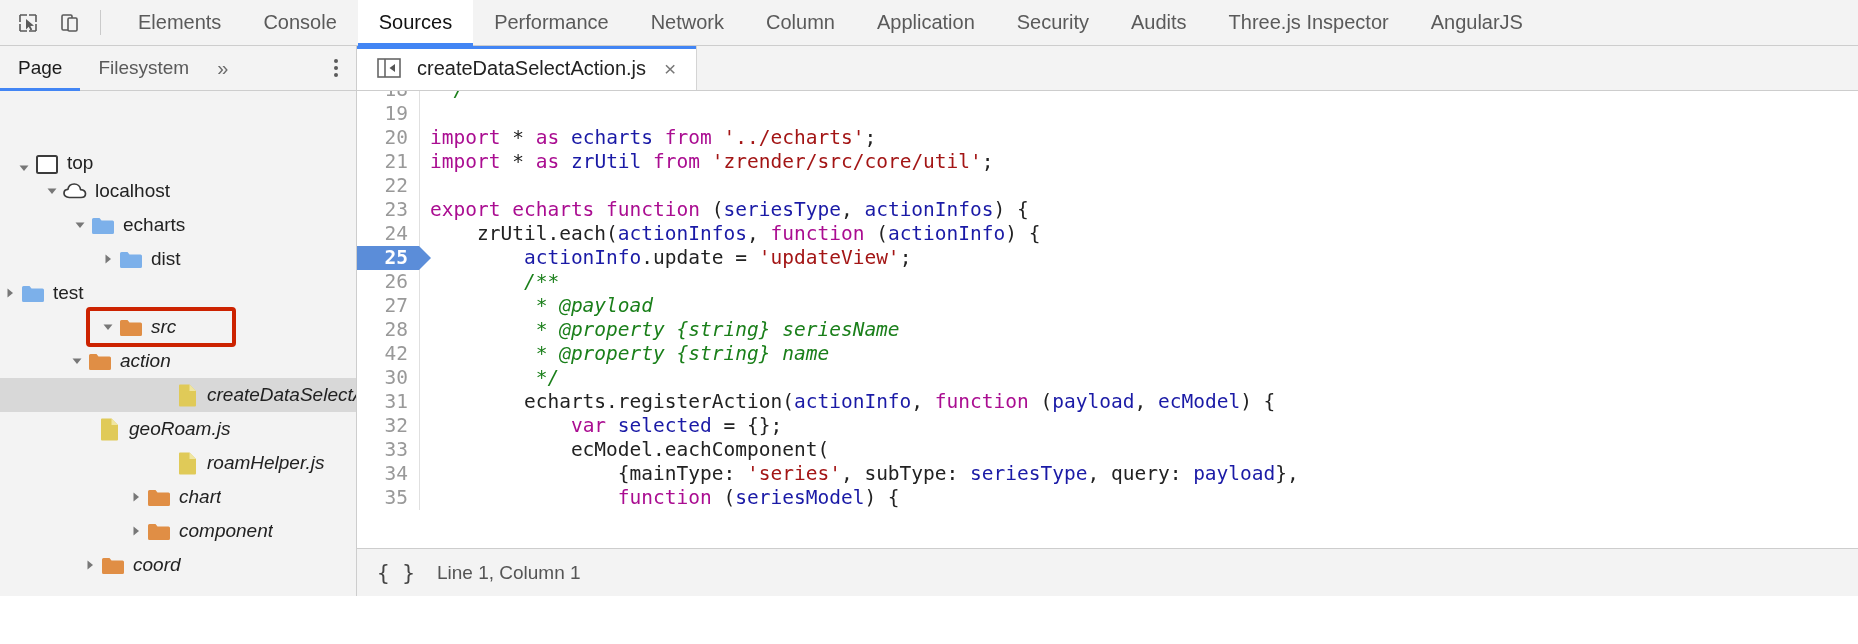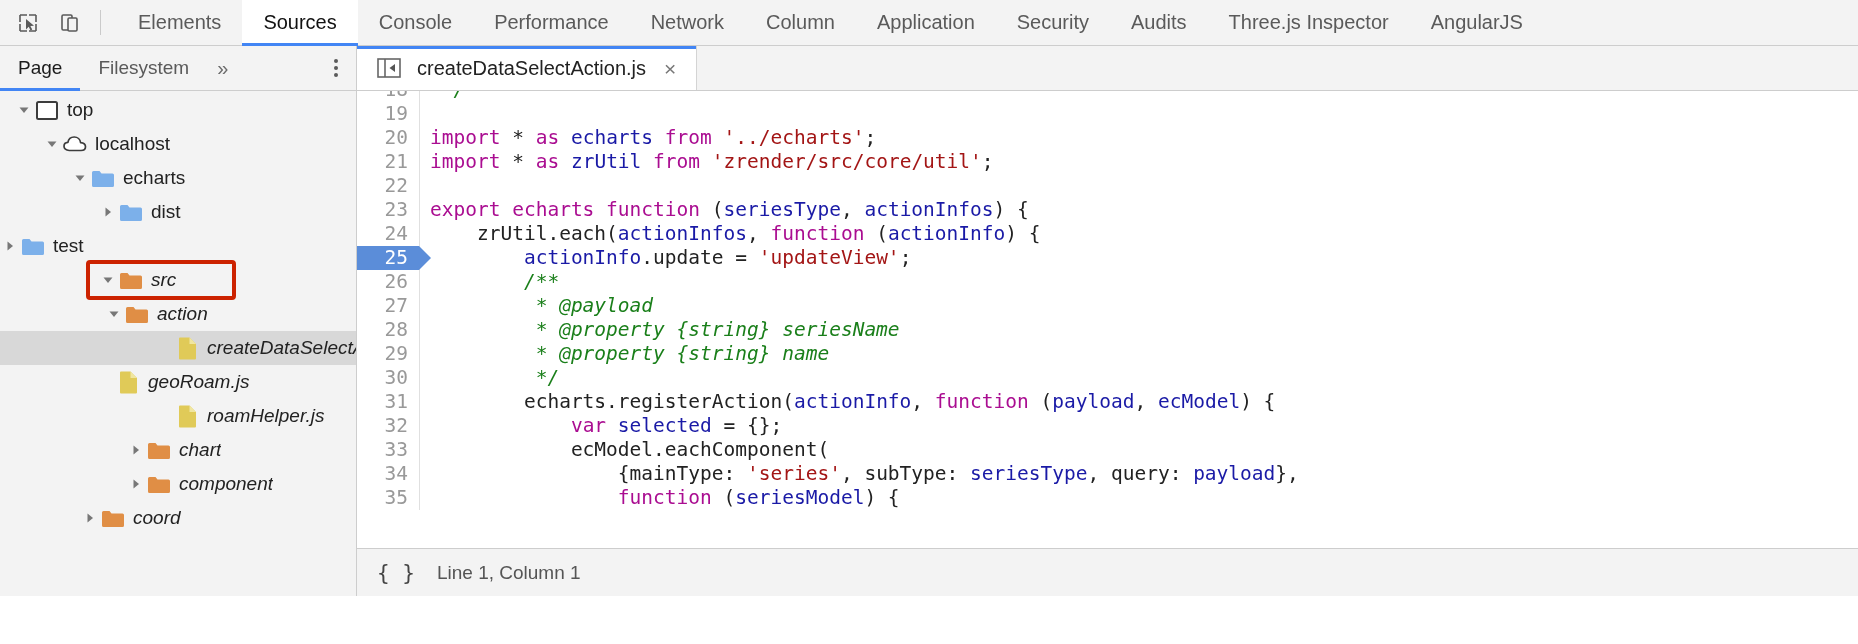--- a/index.html
+++ b/index.html
@@ -72,20 +72,21 @@
   .body-split { flex: 1; display: flex; min-height: 0; }
 
   
   .navigator {
     width: 357px;
     flex: 0 0 357px;
     display: flex; flex-direction: column;
     background: #f3f3f3;
     border-right: 1px solid #cdcdcd;
     min-height: 0;
+    gap: 47px;
   }
   .nav-tabbar {
     height: 45px; flex: 0 0 45px;
     display: flex; align-items: center;
     border-bottom: 1px solid #cdcdcd;
     background: #f3f3f3;
     position: relative;
   }
   .nav-tab {
     font-size: 19px;
@@ -207,21 +208,21 @@
     width: 62px; flex: 0 0 62px;
     text-align: right;
     padding-right: 11px;
     color: #999;
     background: #fff;
     position: relative;
   }
   .crow.exec .gutter {
     background: #5b8dd9;
     color: #fff;
-    font-weight: normal;
+    font-weight: bold;
     padding-left: 7px;
   }
   .crow.exec .gutter::after {
     content: "";
     position: absolute;
     right: -12px; top: 0;
     width: 0; height: 0;
     border-top: 12px solid transparent;
     border-bottom: 12px solid transparent;
     border-left: 12px solid #5b8dd9;
@@ -273,25 +274,25 @@
           <rect x="3" y="3" width="10" height="15" rx="1.2" stroke="#5a5a5a" stroke-width="1.6" fill="none"></rect>
           <rect x="9" y="6" width="9" height="13" rx="1.2" stroke="#5a5a5a" stroke-width="1.6" fill="#f3f3f3"></rect>
         </svg>
       </div>
       <div class="tb-sep"></div>
     </div>
     <div class="main-tabs" id="main-tabs">
         <div class="main-tab">
           <span>Elements</span>
         </div>
+        <div class="main-tab">
+          <span>Console</span>
+        </div>
         <div class="main-tab active">
           <span>Sources</span>
-        </div>
-        <div class="main-tab">
-          <span>Console</span>
         </div>
         <div class="main-tab">
           <span>Performance</span>
         </div>
         <div class="main-tab">
           <span>Network</span>
         </div>
         <div class="main-tab">
           <span>Column</span>
         </div>
@@ -324,21 +325,21 @@
           <span>Filesystem</span>
         </div>
         <div class="nav-more">»</div>
         <div class="nav-menu-dots">
           <i></i>
             <i></i>
             <i></i>
         </div>
       </div>
       <div class="tree" id="file-tree">
-          <div class="trow" style="padding-left: 14px;">
+          <div class="trow" style="padding-left: 14px; align-items: flex-end;">
             <span class="tw-arrow">
               <svg width="12" height="12" viewBox="0 0 12 12">
                 <path d="M1.5 3.5 L10.5 3.5 L6 9 Z" fill="#777"></path>
               </svg>
             </span>
             <span class="tw-ico">
               <svg width="22" height="19" viewBox="0 0 22 19">
                 <rect x="1" y="1" width="20" height="17" rx="1.5" stroke="#3c3c3c" stroke-width="2" fill="#fff"></rect>
               </svg>
             </span>
@@ -402,21 +403,21 @@
                 <path d="M1.5 3.5 L10.5 3.5 L6 9 Z" fill="#777"></path>
               </svg>
             </span>
             <span class="tw-ico">
               <svg width="24" height="19" viewBox="0 0 24 19">
                 <path d="M1 3.5 a1.5 1.5 0 0 1 1.5-1.5 h6 l2 2.4 h11 a1.5 1.5 0 0 1 1.5 1.5 v10.6 a1.5 1.5 0 0 1 -1.5 1.5 h-19 a1.5 1.5 0 0 1 -1.5 -1.5 z" fill="#e08e45"></path>
               </svg>
             </span>
             <span class="tw-label">src</span>
           </div>
-          <div class="trow italic" style="padding-left: 104px;">
+          <div class="trow italic" style="padding-left: 67px;">
             <span class="tw-arrow">
               <svg width="12" height="12" viewBox="0 0 12 12">
                 <path d="M1.5 3.5 L10.5 3.5 L6 9 Z" fill="#777"></path>
               </svg>
             </span>
             <span class="tw-ico">
               <svg width="24" height="19" viewBox="0 0 24 19">
                 <path d="M1 3.5 a1.5 1.5 0 0 1 1.5-1.5 h6 l2 2.4 h11 a1.5 1.5 0 0 1 1.5 1.5 v10.6 a1.5 1.5 0 0 1 -1.5 1.5 h-19 a1.5 1.5 0 0 1 -1.5 -1.5 z" fill="#e08e45"></path>
               </svg>
             </span>
@@ -425,21 +426,21 @@
           <div class="trow selected italic" style="padding-left: 154px;">
             <span class="tw-arrow"></span>
             <span class="tw-ico">
               <svg width="19" height="23" viewBox="0 0 19 23">
                 <path d="M1 1.5 a1 1 0 0 1 1-1 h9.5 L18 7 v14.5 a1 1 0 0 1 -1 1 h-15 a1 1 0 0 1 -1 -1 z" fill="#e0ca58"></path>
                 <path d="M11.5 0.5 L18 7 h-6.5 z" fill="#f0e6a0"></path>
               </svg>
             </span>
             <span class="tw-label">createDataSelectAction.js</span>
           </div>
-          <div class="trow italic" style="padding-left: 95px;">
+          <div class="trow italic" style="padding-left: 76px;">
             <span class="tw-arrow"></span>
             <span class="tw-ico">
               <svg width="19" height="23" viewBox="0 0 19 23">
                 <path d="M1 1.5 a1 1 0 0 1 1-1 h9.5 L18 7 v14.5 a1 1 0 0 1 -1 1 h-15 a1 1 0 0 1 -1 -1 z" fill="#e0ca58"></path>
                 <path d="M11.5 0.5 L18 7 h-6.5 z" fill="#f0e6a0"></path>
               </svg>
             </span>
             <span class="tw-label">geoRoam.js</span>
           </div>
           <div class="trow italic" style="padding-left: 154px;">
@@ -516,21 +517,21 @@
             <div class="crow"><div class="gutter">19</div><div class="gutter-sep"></div><div class="ctext"><span class="pl"></span></div></div>
             <div class="crow"><div class="gutter">20</div><div class="gutter-sep"></div><div class="ctext"><span class="k">import </span><span class="pl">* </span><span class="k">as </span><span class="id">echarts </span><span class="k">from </span><span class="str">'../echarts'</span><span class="pl">;</span></div></div>
             <div class="crow"><div class="gutter">21</div><div class="gutter-sep"></div><div class="ctext"><span class="k">import </span><span class="pl">* </span><span class="k">as </span><span class="id">zrUtil </span><span class="k">from </span><span class="str">'zrender/src/core/util'</span><span class="pl">;</span></div></div>
             <div class="crow"><div class="gutter">22</div><div class="gutter-sep"></div><div class="ctext"><span class="pl"></span></div></div>
             <div class="crow"><div class="gutter">23</div><div class="gutter-sep"></div><div class="ctext"><span class="k">export echarts function </span><span class="pl">(</span><span class="id">seriesType</span><span class="pl">, </span><span class="id">actionInfos</span><span class="pl">) {</span></div></div>
             <div class="crow"><div class="gutter">24</div><div class="gutter-sep"></div><div class="ctext"><span class="pl">    zrUtil.each(</span><span class="id">actionInfos</span><span class="pl">, </span><span class="k">function </span><span class="pl">(</span><span class="id">actionInfo</span><span class="pl">) {</span></div></div>
             <div class="crow exec"><div class="gutter">25</div><div class="gutter-sep"></div><div class="ctext"><span class="pl">        </span><span class="id">actionInfo</span><span class="pl">.update = </span><span class="str">'updateView'</span><span class="pl">;</span></div></div>
             <div class="crow"><div class="gutter">26</div><div class="gutter-sep"></div><div class="ctext"><span class="cm">        /**</span></div></div>
             <div class="crow"><div class="gutter">27</div><div class="gutter-sep"></div><div class="ctext"><span class="cm">         * @payload</span></div></div>
             <div class="crow"><div class="gutter">28</div><div class="gutter-sep"></div><div class="ctext"><span class="cm">         * @property {string} seriesName</span></div></div>
-            <div class="crow"><div class="gutter">29</div><div class="gutter-sep"></div><div class="ctext"><span class="cm">         * @property {string} name</span></div></div>
+            <div class="crow"><div class="gutter">42</div><div class="gutter-sep"></div><div class="ctext"><span class="cm">         * @property {string} name</span></div></div>
             <div class="crow"><div class="gutter">30</div><div class="gutter-sep"></div><div class="ctext"><span class="cm">         */</span></div></div>
             <div class="crow"><div class="gutter">31</div><div class="gutter-sep"></div><div class="ctext"><span class="pl">        echarts.registerAction(</span><span class="id">actionInfo</span><span class="pl">, </span><span class="k">function </span><span class="pl">(</span><span class="id">payload</span><span class="pl">, </span><span class="id">ecModel</span><span class="pl">) {</span></div></div>
             <div class="crow"><div class="gutter">32</div><div class="gutter-sep"></div><div class="ctext"><span class="pl">            </span><span class="k">var </span><span class="id">selected </span><span class="pl">= {};</span></div></div>
             <div class="crow"><div class="gutter">33</div><div class="gutter-sep"></div><div class="ctext"><span class="pl">            ecModel.eachComponent(</span></div></div>
             <div class="crow"><div class="gutter">34</div><div class="gutter-sep"></div><div class="ctext"><span class="pl">                {mainType: </span><span class="str">'series'</span><span class="pl">, subType: </span><span class="id">seriesType</span><span class="pl">, query: </span><span class="id">payload</span><span class="pl">},</span></div></div>
             <div class="crow"><div class="gutter">35</div><div class="gutter-sep"></div><div class="ctext"><span class="k">                function </span><span class="pl">(</span><span class="id">seriesModel</span><span class="pl">) {</span></div></div>
           </div>
       </div>
 
       <div class="statusbar">

